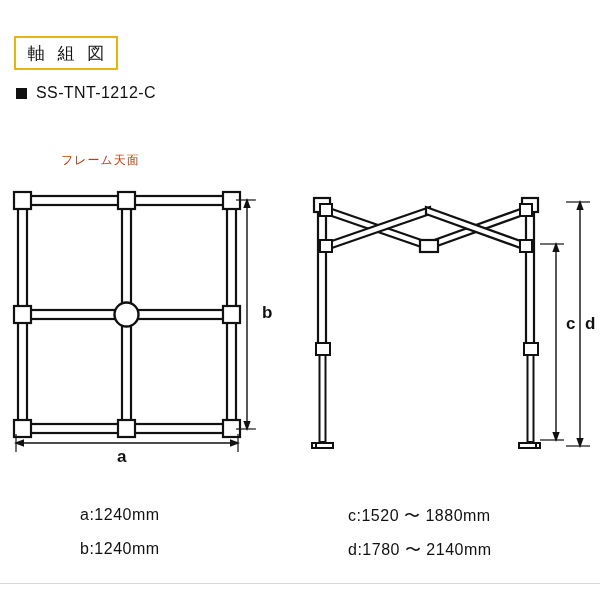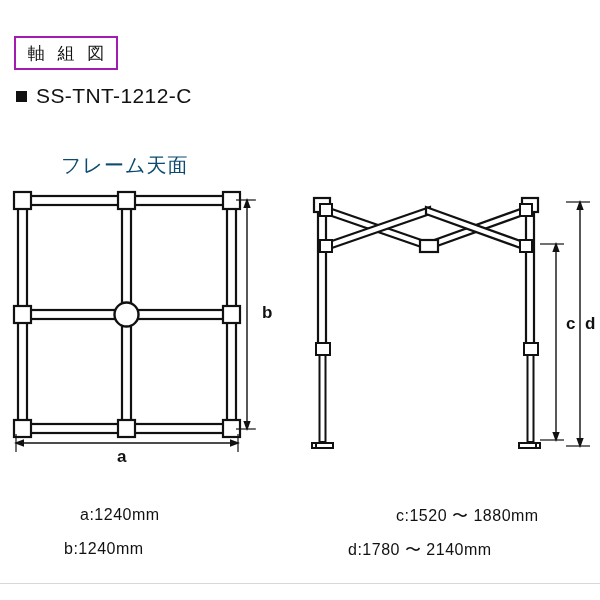--- a/index.html
+++ b/index.html
@@ -18,21 +18,21 @@
     overflow: hidden;
   }
 
   
   .title-box {
     position: absolute;
     left: 14px;
     top: 36px;
     width: 104px;
     height: 34px;
-    border: 2px solid #a21caf;
+    border: 2px solid #eab308;
     box-sizing: border-box;
     display: flex;
     align-items: center;
     justify-content: center;
   }
   .title-box .title-text {
     font-size: 17px;
     letter-spacing: 4px;
     color: #111111;
     font-weight: 400;
@@ -46,30 +46,30 @@
     display: flex;
     align-items: center;
   }
   .model-row .bullet {
     width: 11px;
     height: 11px;
     background: #111111;
     margin-right: 9px;
   }
   .model-row .model-text {
-    font-size: 21px;
+    font-size: 16px;
     color: #111111;
     letter-spacing: 0.4px;
   }
 
   
   .caption {
     position: absolute;
-    font-size: 20px;
-    color: #0c4a6e;
+    font-size: 12px;
+    color: #c2410c;
     letter-spacing: 1px;
     white-space: nowrap;
   }
   #caption-top  { left: 61px;  top: 152px; }
   #caption-front{ left: 369px; top: 152px; }
 
   
   #drawing {
     position: absolute;
     left: 0;
@@ -92,22 +92,22 @@
 
   
   .dim-text {
     position: absolute;
     font-size: 16px;
     color: #111111;
     letter-spacing: 0.5px;
     white-space: nowrap;
   }
   #dim-a-text { left: 80px;  top: 506px; }
-  #dim-b-text { left: 64px;  top: 540px; }
-  #dim-c-text { left: 348px; top: 506px; margin-left: 48px; }
+  #dim-b-text { left: 80px;  top: 540px; }
+  #dim-c-text { left: 348px; top: 506px; }
   #dim-d-text { left: 348px; top: 540px; text-align: right; }
 
   
   .page-rule {
     position: absolute;
     left: 0;
     bottom: 16px;
     width: 600px;
     height: 1px;
     background: #d8d8d8;

